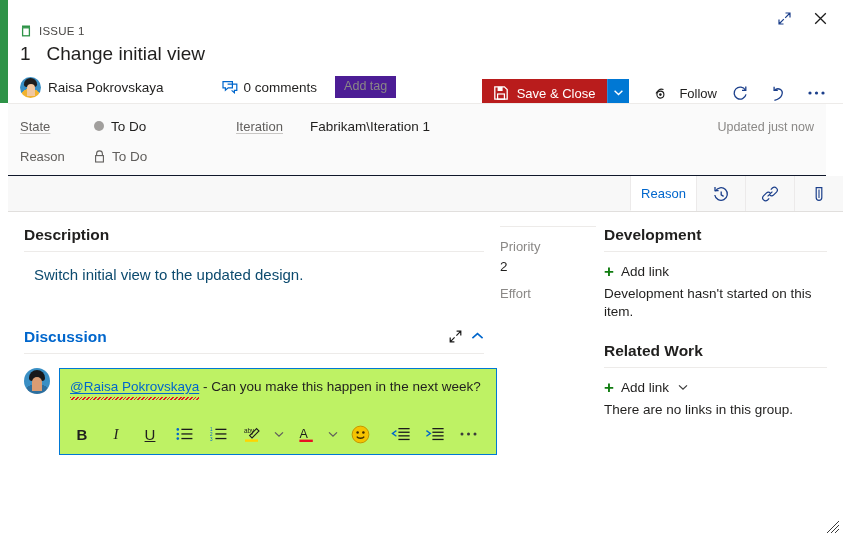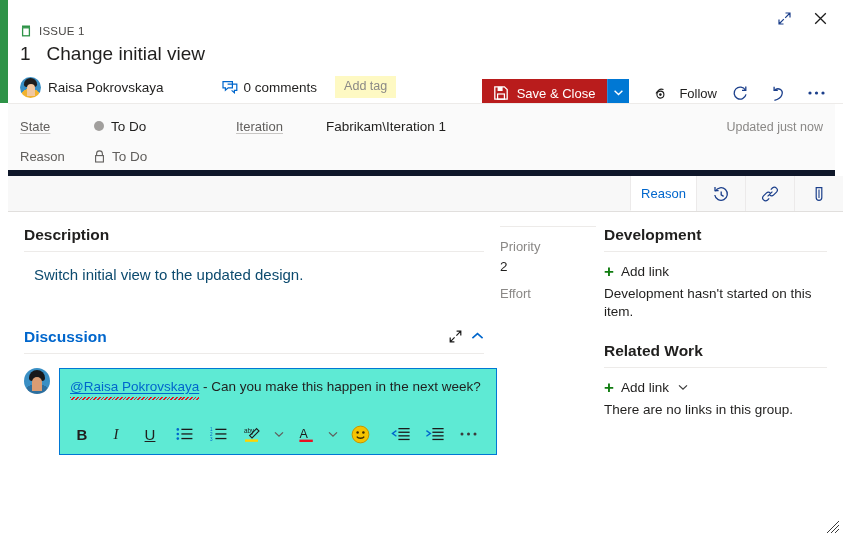--- a/index.html
+++ b/index.html
@@ -76,21 +76,21 @@
   #assignee-name { font-size: 13.5px; color: #201f1e; }
 
   #comments-link {
     display: flex; align-items: center; gap: 6px;
     margin-left: 58px; cursor: pointer;
   }
   #comments-count { font-size: 13.5px; color: #201f1e; }
 
   #add-tag-chip {
     margin-left: 18px;
-    background: #fef9c3; color: #8a8886;
+    background: #4c1d95; color: #8a8886;
     font-size: 12.5px; padding: 4px 9px 5px;
     cursor: pointer; line-height: 1;
   }
 
   #toolbar {
     display: flex; align-items: center;
     position: absolute; right: 12px; top: 62px;
   }
   #save-close-btn {
     display: flex; align-items: center; gap: 8px;
@@ -115,23 +115,23 @@
     cursor: pointer; color: #1b3f8b;
   }
 
   #header-rule {
     position: absolute; left: 8px; right: 0; top: 103px;
     border-top: 1px solid #edebe9;
   }
 
   
   #field-band {
-    position: absolute; left: 8px; right: 8px; top: 104px; height: 72px;
+    position: absolute; left: 8px; right: 17px; top: 104px; height: 72px;
     background: #fafafa;
-    border-bottom: 6px solid #0f172a;
+    border-bottom: 1px solid #0f172a;
   }
   .fgrid { position: absolute; }
   .frow { display: flex; align-items: center; height: 30px; }
   .flabel {
     color: #605e5c; font-size: 13px;
     text-decoration: underline; text-decoration-color: #c8c6c4;
     text-underline-offset: 2px;
     cursor: pointer;
   }
   .flabel.nolink { text-decoration: none; cursor: default; }
@@ -201,21 +201,21 @@
   .avatar.dark::before {
     left: 5px; top: 2px; width: 16px; height: 11px;
     border-radius: 8px 8px 3px 3px; background: #17181a;
   }
   .avatar.dark::after {
     left: 8px; top: 9px; width: 10px; height: 14px;
     border-radius: 5px 5px 0 0; background: #d99c73;
   }
 
   #editor-box {
-    flex: 1; border: 1px solid #0078d4; background: #5eead4;
+    flex: 1; border: 1px solid #0078d4; background: #bef264;
     display: flex; flex-direction: column;
   }
   #editor-text {
     padding: 9px 10px 20px 10px; font-size: 13.5px;
     color: #201f1e; line-height: 1.35;
   }
   #mention {
     color: #0066cc; text-decoration: underline;
     text-decoration-color: #0066cc; text-underline-offset: 2px;
     position: relative; display: inline-block;
@@ -374,21 +374,21 @@
           <rect x="1.6" y="5.6" width="7.8" height="6.4" fill="none" stroke="#605e5c" stroke-width="1.1"></rect>
         </svg>
         <span>To Do</span>
       </span>
     </div>
   </div>
 
   <div class="fgrid" style="left:228px; top:7px;">
     <div class="frow">
       <span class="flabel" style="width:66px;">Iteration</span>
-      <span class="fvalue" style="margin-left:24px;text-align:center;">Fabrikam\Iteration 1</span>
+      <span class="fvalue" style="margin-left:8px;text-align:center;">Fabrikam\Iteration 1</span>
     </div>
   </div>
 
   <div id="updated-text">Updated just now</div>
 </div>
 
 <div id="tabstrip">
   <div class="tab wide active">
     <span>Reason</span>
   </div>

